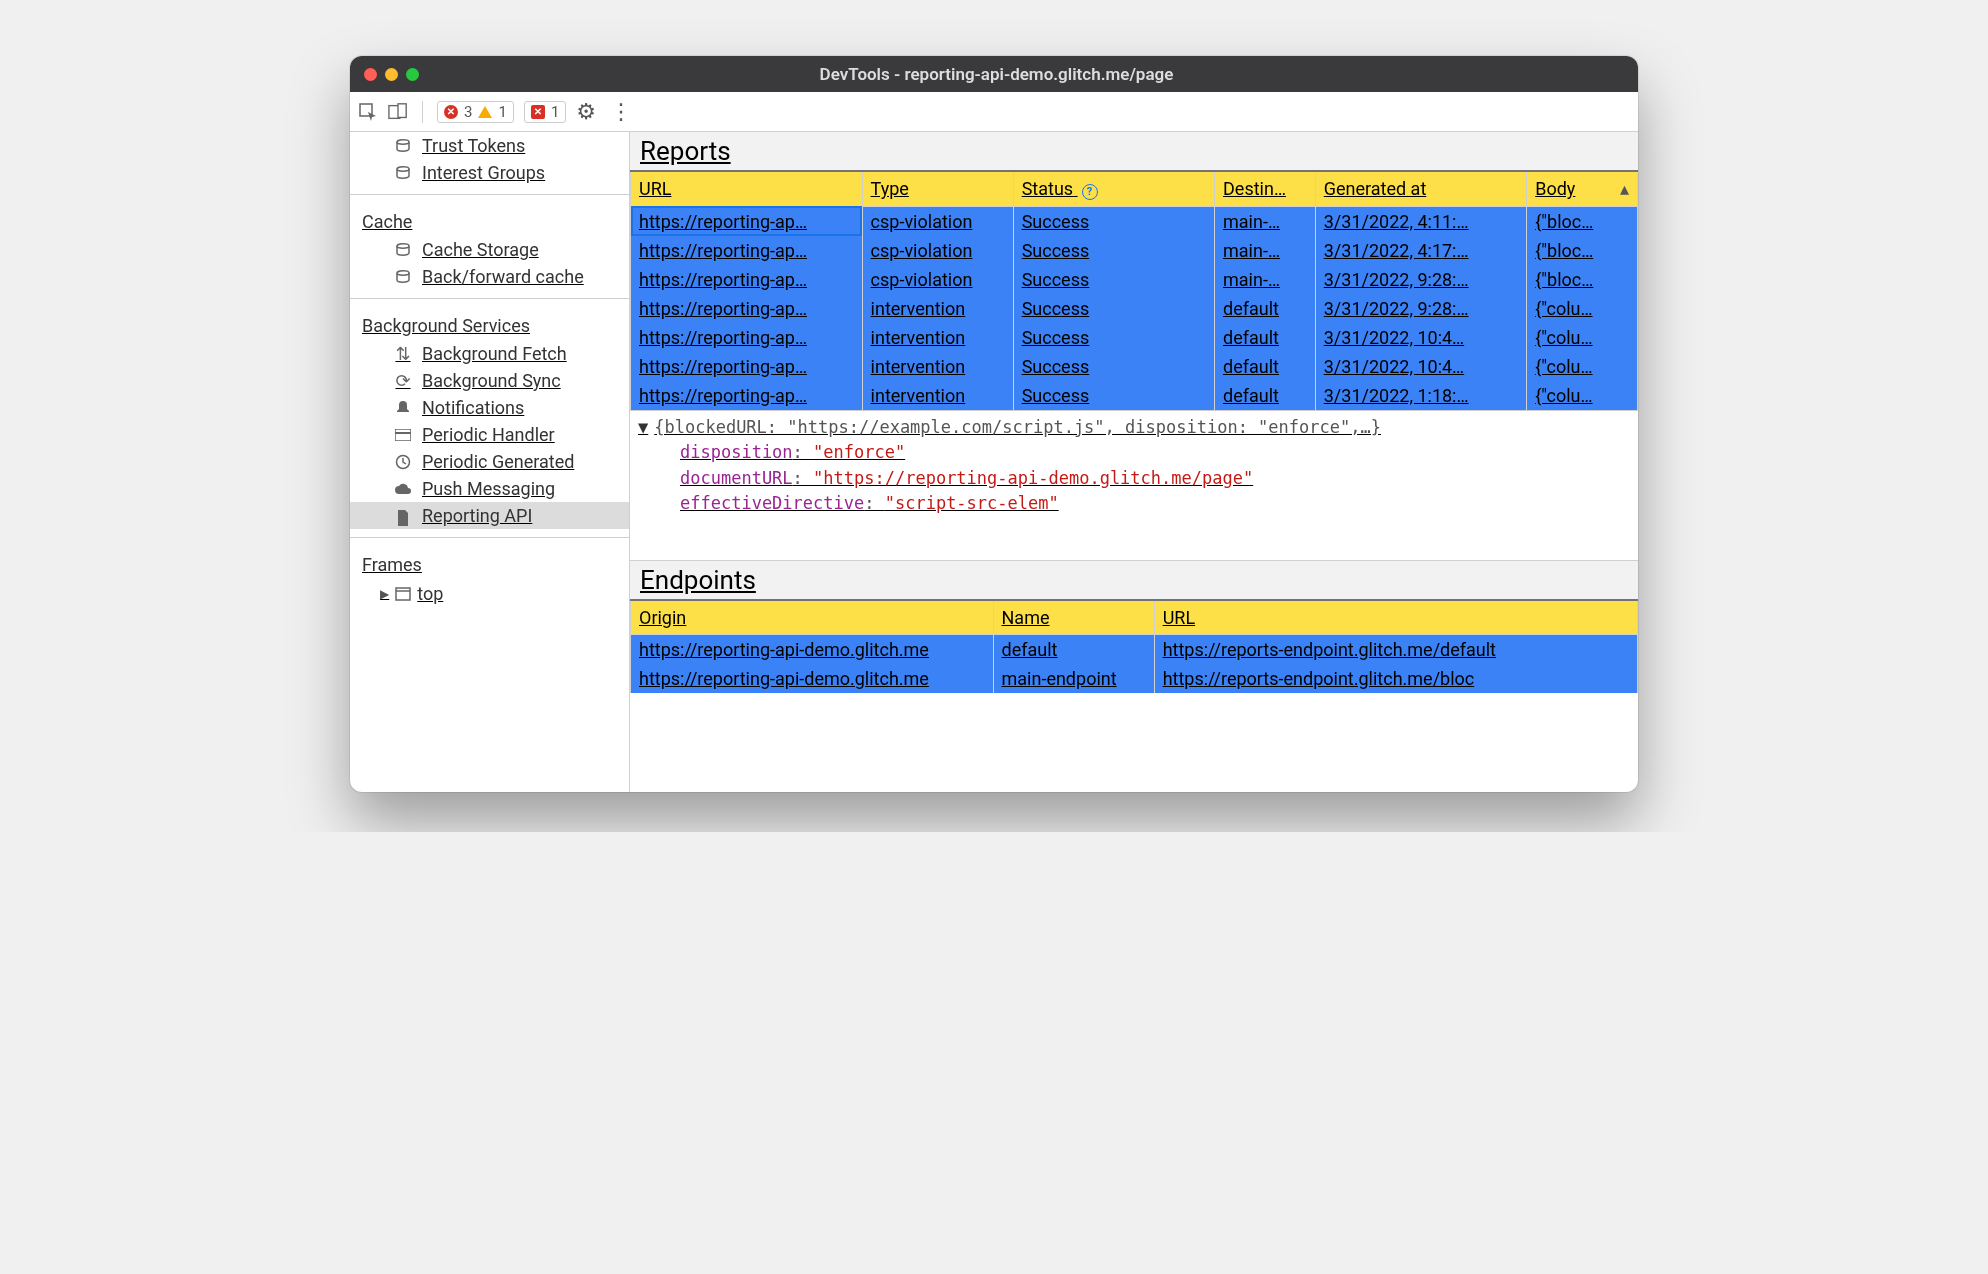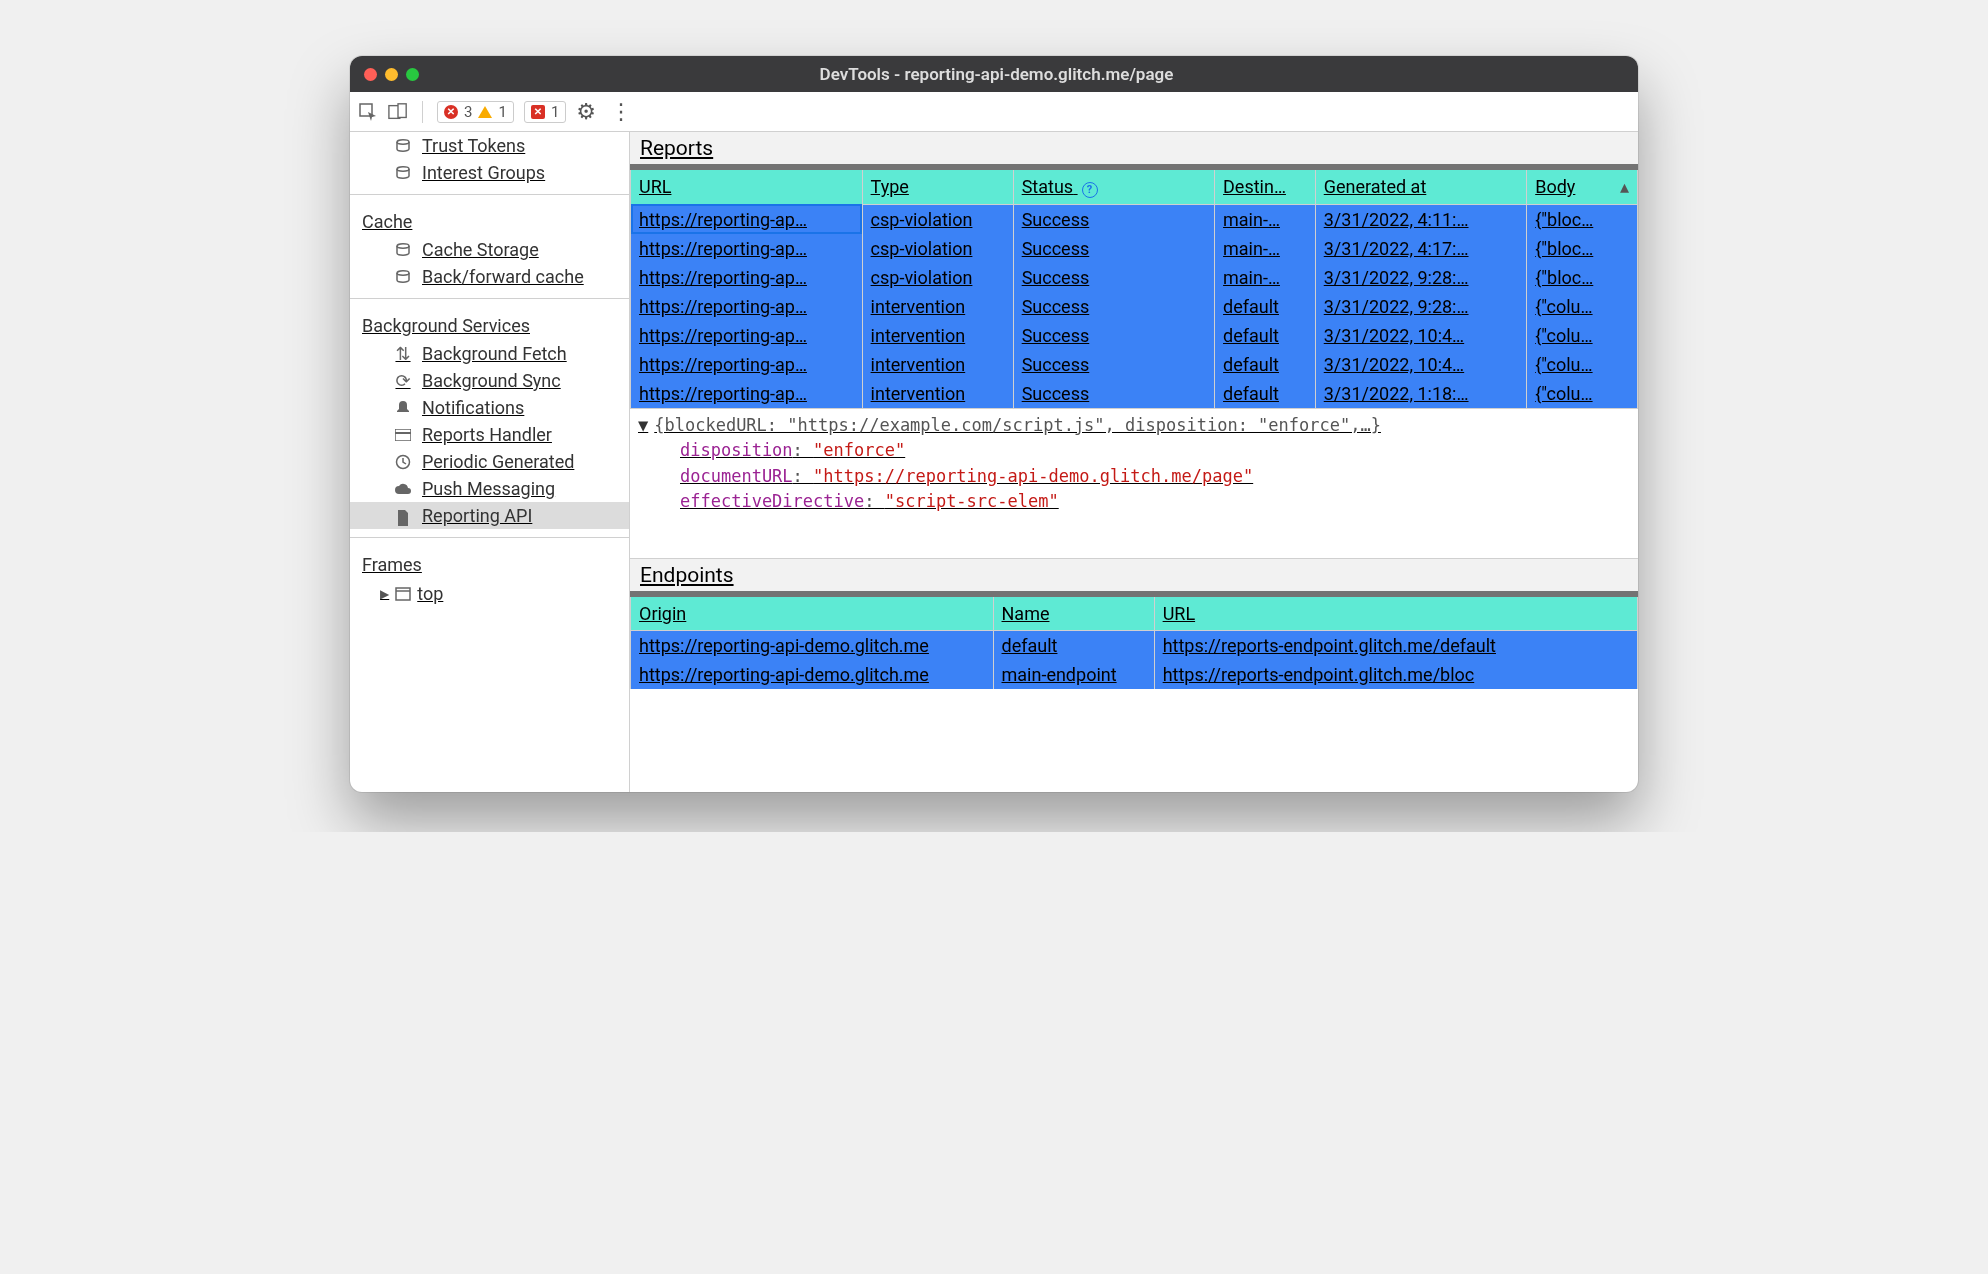--- a/index.html
+++ b/index.html
@@ -63,23 +63,23 @@
     color:#333;
   }
   .sidebar .group-title { padding: 10px 12px 4px; color:#333; font-size:18px; }
   .sidebar .item { display:flex; align-items:center; gap:10px; padding:3px 12px 3px 44px; cursor:pointer; white-space:nowrap;}
   .sidebar .item.selected { background:#dcdcdc;align-items:flex-end; }
   .sidebar .section { border-bottom:1px solid #d0d0d0; padding:6px 0 8px; }
   .sidebar .ico { width:18px; display:inline-flex; justify-content:center; color:#666;}
   .tree-row { display:flex; align-items:center; gap:6px; padding:4px 12px 4px 30px;}
   .tree-caret { font-size:12px; color:#555; }
   .content { flex:1; display:flex; flex-direction:column; overflow:hidden;}
-  .panel-title { font-size:21px; padding:4px 10px 4px; background:#f2f2f2; border-bottom:6px solid #737373;}
+  .panel-title { font-size:26px; padding:4px 10px 4px; background:#f2f2f2; border-bottom:2px solid #737373;}
   table.grid { width:100%; border-collapse:collapse; font-size:18px; table-layout:fixed;}
-  table.grid th { text-align:left; font-weight:400; background:#5eead4; padding:6px 8px; border:1px solid #d0d0d0; border-top:none; white-space:nowrap; overflow:hidden; text-overflow:ellipsis;}
+  table.grid th { text-align:left; font-weight:400; background:#fde047; padding:6px 8px; border:1px solid #d0d0d0; border-top:none; white-space:nowrap; overflow:hidden; text-overflow:ellipsis;}
   table.grid td { padding:4px 8px; border-left:1px solid #d0d0d0; border-right:1px solid #d0d0d0; white-space:nowrap; overflow:hidden; text-overflow:ellipsis;}
   table.grid tr.sel td:first-child { outline:2px solid #1a73e8; outline-offset:-2px; }
   table.grid tbody tr { background:#3b82f6; }
   .help-ic { display:inline-flex; width:16px; height:16px; border:1.5px solid #1a73e8; border-radius:50%; align-items:center; justify-content:center; color:#1a73e8; font-size:11px; font-weight:bold; margin-left:4px;}
   .sort-ic { float:right; color:#555; }
   .reports-wrap { border-bottom:1px solid #d0d0d0;}
   .detail {
     font-family: Menlo, Monaco, monospace;
     font-size:17px;
     padding:4px 8px 6px;
@@ -201,21 +201,21 @@
             </span>
           <span>Notifications</span>
         </div>
         <div class="item">
           <span class="ico">
               <svg width="16" height="12" viewBox="0 0 16 12">
                 <rect x="0" y="0" width="16" height="12" rx="1" fill="none" stroke="#666" stroke-width="1.5"></rect>
                 <rect x="0" y="3" width="16" height="2" fill="#666"></rect>
               </svg>
             </span>
-          <span>Reports Handler</span>
+          <span>Periodic Handler</span>
         </div>
         <div class="item">
           <span class="ico">
               <svg width="16" height="16">
                 <circle cx="8" cy="8" r="6.5" fill="none" stroke="#666" stroke-width="1.5"></circle>
                 <path d="M8 4 v4 l3 2" fill="none" stroke="#666" stroke-width="1.5"></path>
               </svg>
             </span>
           <span>Periodic Generated</span>
         </div>

